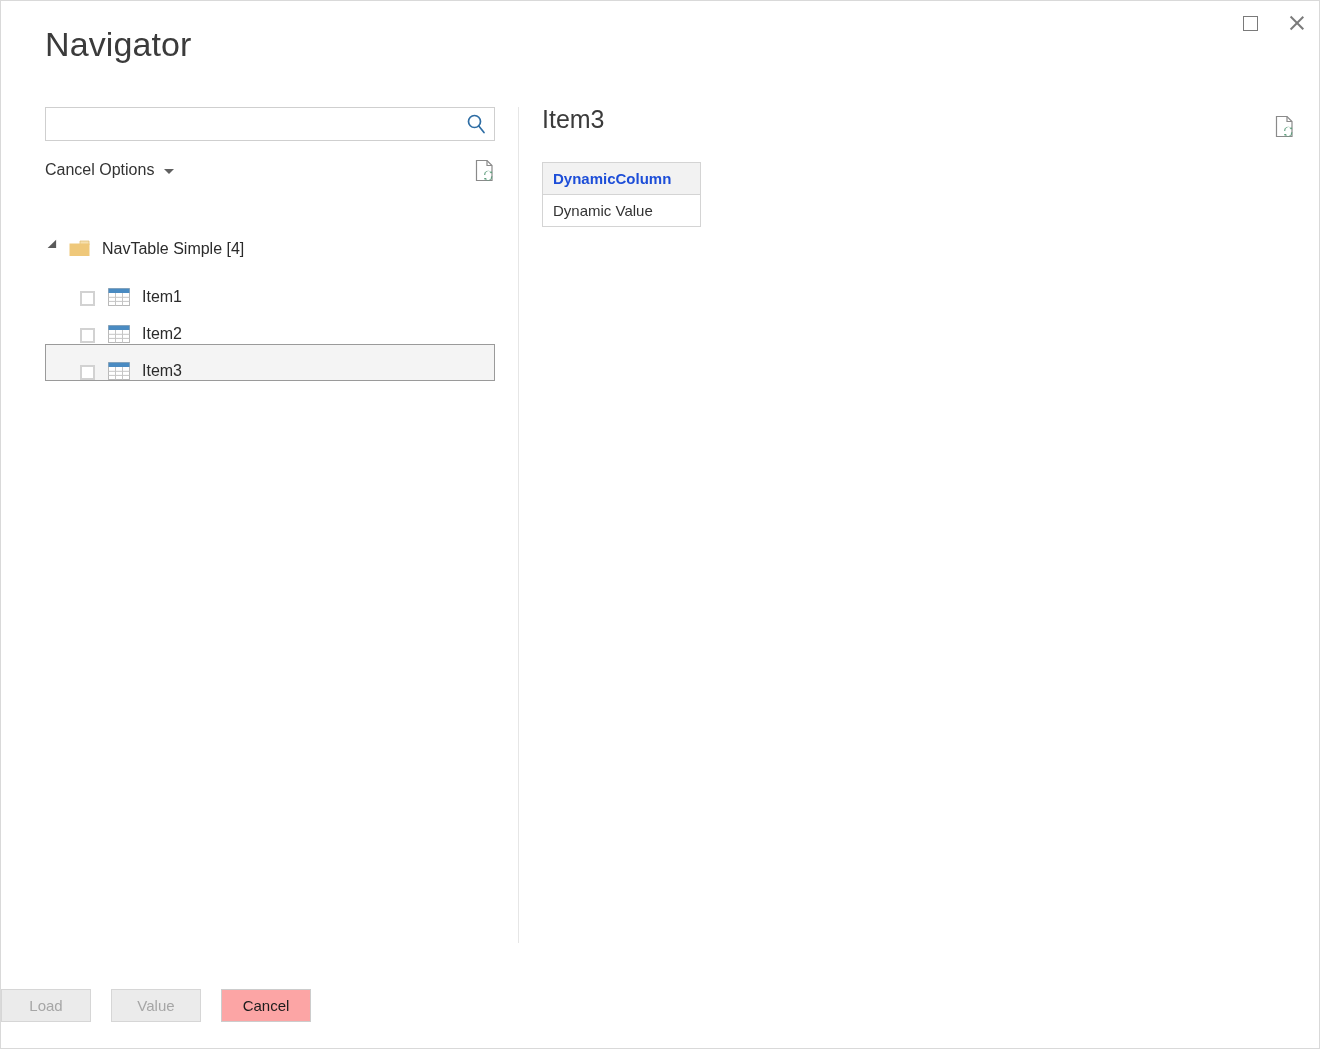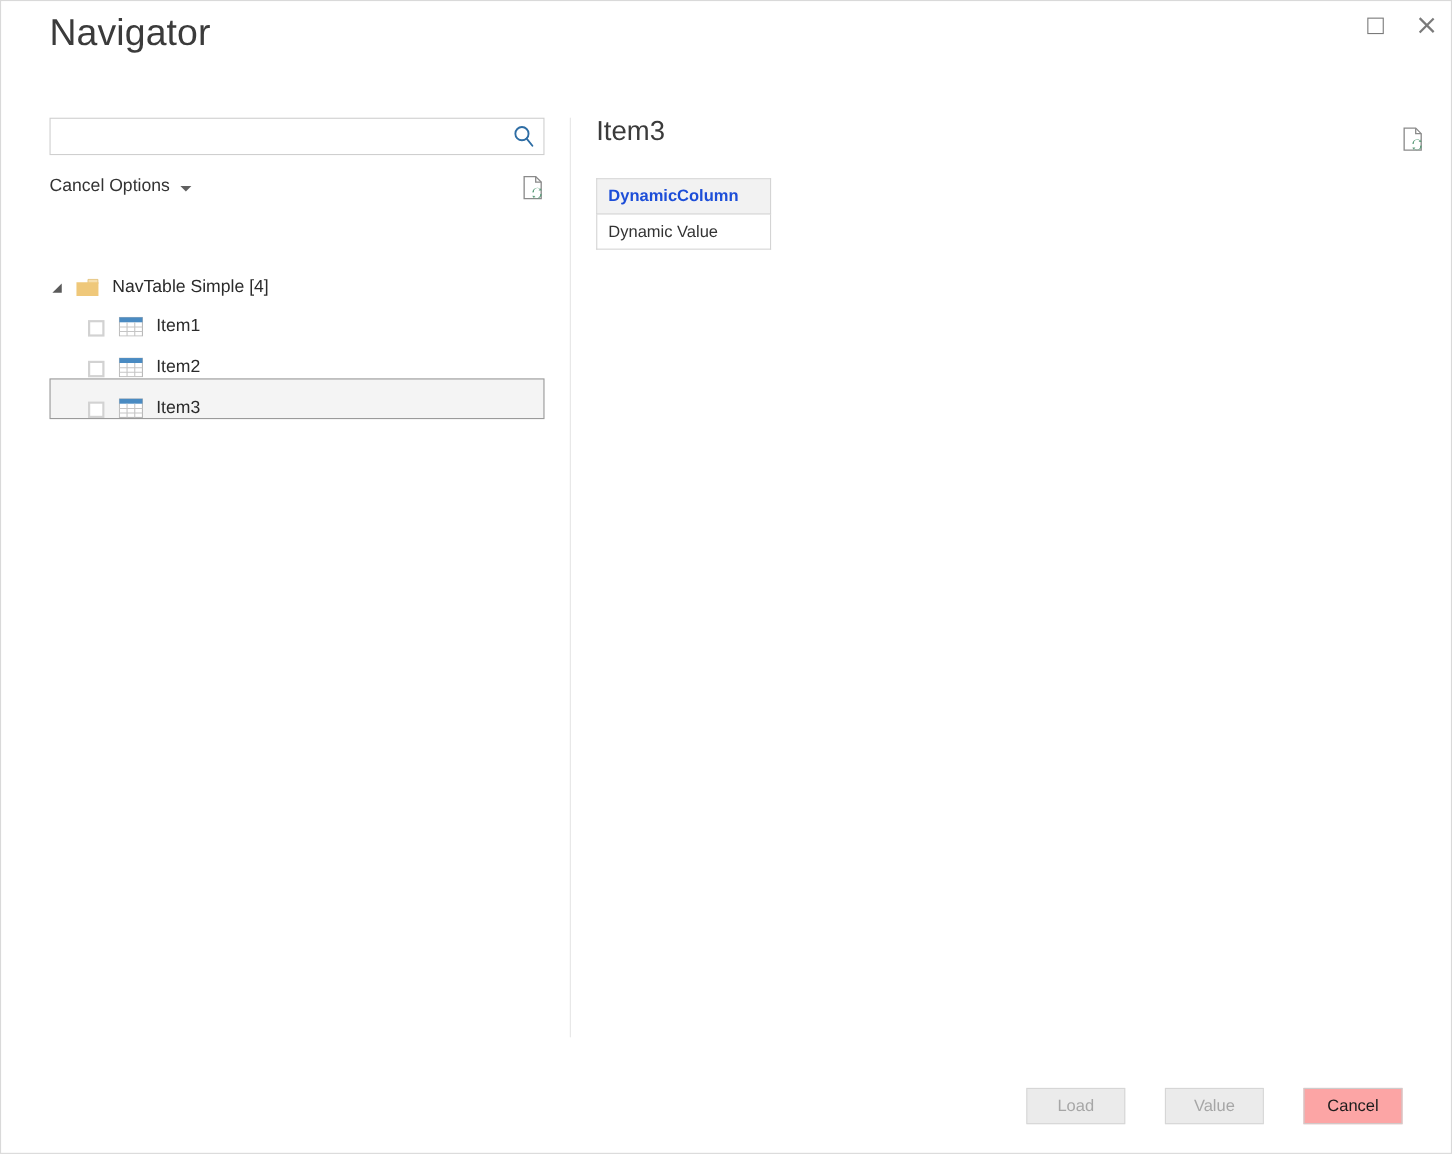--- a/index.html
+++ b/index.html
@@ -59,21 +59,21 @@
     width: 1.6px;
     height: 18px;
     background: #7a7a7a;
   }
   .xglyph:before { transform: rotate(45deg); }
   .xglyph:after { transform: rotate(-45deg); }
 
   .page-title {
     position: absolute;
     left: 44px;
-    top: 12px;
+    top: 26px;
     font-size: 34px;
     font-weight: 300;
     color: #3b3b3b;
     letter-spacing: 0.1px;
     line-height: 1;
   }
 
   
   .left-pane {
     position: absolute;
@@ -147,21 +147,21 @@
   }
 
   
   .tree {
     margin-top: 16px;
     width: 450px;
     user-select: none;
   }
   .tree-root {
     display: flex;
-    align-items: flex-end;
+    align-items: flex-start;
     height: 30px;
     padding-left: 0px;
     cursor: default;
     margin-top: 47px;
   }
   .expander {
     width: 18px;
     display: flex;
     justify-content: center;
     align-items: center;
@@ -291,22 +291,22 @@
     font-weight: normal;
   }
 
   
   .footer {
     position: absolute;
     left: 0;
     right: 44px;
     bottom: 26px;
     display: flex;
-    justify-content: flex-end;
-    gap: 36px;
+    justify-content: flex-start;
+    gap: 20px;
   }
   .btn {
     width: 90px;
     height: 33px;
     border: 1px solid #cccccc;
     background: #fca5a5;
     font-family: "Liberation Sans", sans-serif;
     font-size: 15px;
     color: #1c1c1c;
     cursor: default;

